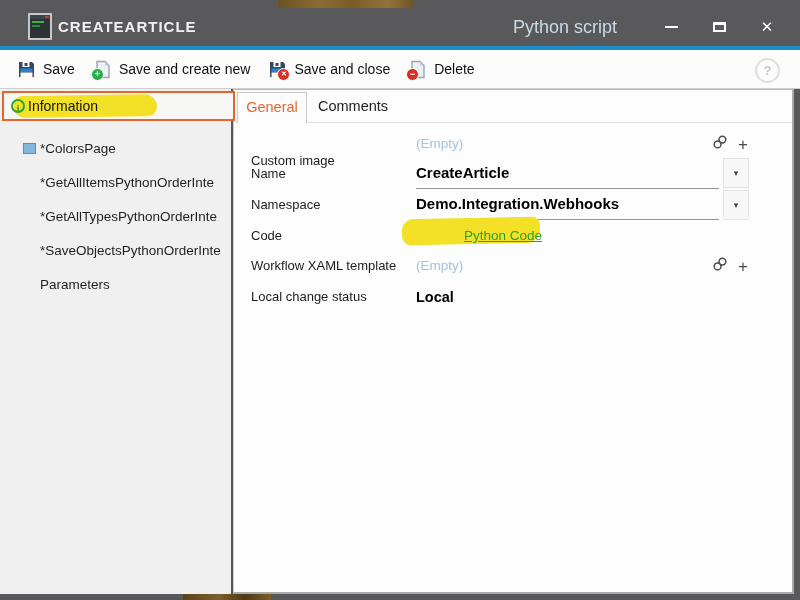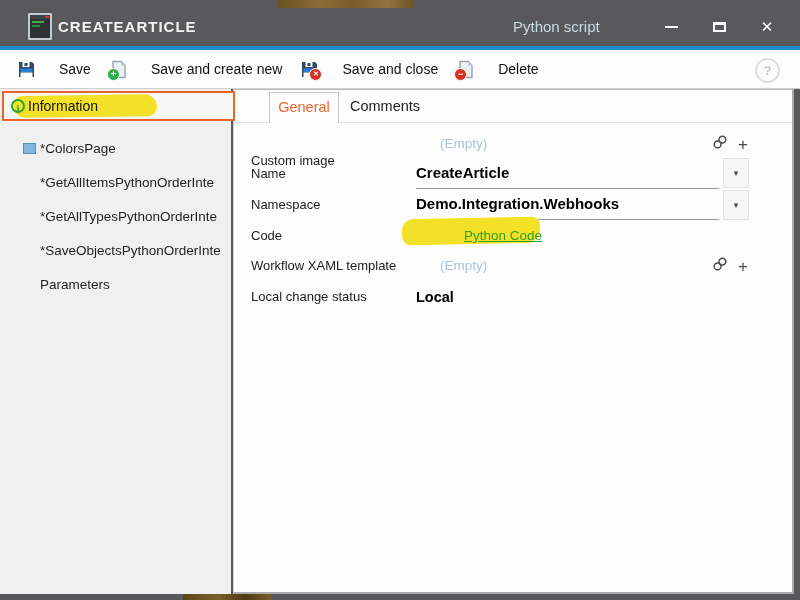--- a/index.html
+++ b/index.html
@@ -14,31 +14,31 @@
   .window{position:absolute;left:0;top:8px;width:800px;height:586px;}
   .titlebar{position:absolute;left:0;top:0;width:800px;height:38px;background:#59595b;}
   .app-icon{position:absolute;left:28px;top:5px;width:24px;height:27px;background:#2d3335;
     border:2px solid #c3c9cf;border-radius:1px;box-sizing:border-box;}
   .app-icon .bar{position:absolute;left:0;top:0;width:100%;height:4px;background:#3c4446;}
   .app-icon .dot{position:absolute;right:1px;top:1px;width:4px;height:2px;background:#c33a2e;}
   .app-icon .l1{position:absolute;left:2px;top:6px;width:12px;height:2px;background:#3fae4a;}
   .app-icon .l2{position:absolute;left:2px;top:10px;width:8px;height:2px;background:#2e8b3a;}
   .win-title{position:absolute;left:58px;top:0;height:38px;line-height:38px;color:#f2f2f2;
     font-size:15px;letter-spacing:1px;font-weight:600;}
-  .win-subtitle{position:absolute;left:513px;top:0;height:38px;line-height:38px;color:#c9dbe6;font-size:15px;}
+  .win-subtitle{position:absolute;left:513px;top:0;height:38px;line-height:38px;color:#c9dbe6;font-size:18px;}
   .ctrl{position:absolute;top:0;width:34px;height:38px;display:flex;align-items:center;justify-content:center;cursor:default;}
   .ctrl-min{left:654px;} .ctrl-max{left:702px;} .ctrl-close{left:750px;}
   .min-glyph{width:13px;height:2px;background:#fff;}
   .max-glyph{width:13px;height:10px;border:2px solid #fff;border-top-width:3px;box-sizing:border-box;}
   .close-glyph{color:#fff;font-size:15px;font-weight:700;font-family:"DejaVu Sans",sans-serif;}
   .accent{position:absolute;left:0;top:38px;width:800px;height:4px;background:#1a8fc9;}
   
   .toolbar{position:absolute;left:0;top:42px;width:800px;height:39px;background:#fcfcfc;
     border-bottom:1px solid #cfcfcf;display:flex;align-items:center;padding-left:8px;box-sizing:border-box;}
-  .tbtn{display:flex;align-items:center;gap:23px;padding:0 9px;height:30px;font-size:14px;color:#111;cursor:default;}
+  .tbtn{display:flex;align-items:center;gap:7px;padding:0 9px;height:30px;font-size:14px;color:#111;cursor:default;}
   .ticon{position:relative;width:19px;height:19px;flex:0 0 19px;}
   .badge{position:absolute;width:11px;height:11px;border-radius:50%;color:#fff;font-size:9px;
     line-height:10px;text-align:center;border:1px solid #fff;box-sizing:content-box;font-weight:700;}
   .badge-green{background:#2eac4b;} .badge-red{background:#d93025;}
   .help-btn{position:absolute;right:20px;top:50px;width:21px;height:21px;border:2px solid #dedede;
     border-radius:50%;color:#c9c9c9;font-size:13px;font-weight:700;text-align:center;line-height:21px;cursor:default;}
   
   .sidebar{position:absolute;left:0;top:81px;width:231px;height:505px;background:#f0f0f0;overflow:hidden;}
   .side-item{position:absolute;left:0;width:231px;height:30px;line-height:30px;font-size:13.5px;
     color:#1f1f1f;white-space:nowrap;cursor:default;}
@@ -50,26 +50,26 @@
   .info-ic{position:absolute;left:7px;top:6px;width:14px;height:14px;border:2px solid #2ea335;border-radius:50%;
     color:#2ea335;font-size:11px;font-weight:700;text-align:center;line-height:14px;box-sizing:border-box;z-index:1;
     font-family:"Liberation Serif",serif;}
   .sel-label{position:absolute;left:24px;top:0;height:26px;line-height:26px;font-size:14px;color:#141414;z-index:1;}
   .page-ic{position:absolute;left:23px;top:9px;width:13px;height:11px;background:#82b6dc;border:1px solid #5a8fb8;box-sizing:border-box;}
   
   .panel{position:absolute;left:233px;top:81px;width:561px;height:505px;background:#fdfdfd;
     border-top:1px solid #b9b9b9;border-left:1px solid #cfcfcf;border-right:2px solid #ababab;
     border-bottom:2px solid #ababab;box-sizing:border-box;}
   .tabstrip{position:absolute;left:0;top:0;width:100%;height:33px;border-bottom:1px solid #e2e2e2;box-sizing:border-box;}
-  .tab{position:absolute;top:2px;height:31px;line-height:29px;text-align:center;font-size:14.5px;cursor:default;margin-left:32px;}
+  .tab{position:absolute;top:2px;height:31px;line-height:29px;text-align:center;font-size:14.5px;cursor:default;}
   .tab-active{left:3px;width:70px;border:1px solid #c9c9c9;border-bottom:none;background:#fdfdfd;color:#e8642c;box-sizing:border-box;z-index:2;}
   .tab-idle{left:76px;width:86px;color:#222;}
   .frow-label{position:absolute;left:17px;height:30px;line-height:30px;font-size:13px;color:#1c1c1c;}
   .fval{position:absolute;left:182px;height:30px;line-height:30px;}
-  .fval-empty{color:#a7c3db;font-size:13.5px;cursor:default;margin-left:24px;}
+  .fval-empty{color:#a7c3db;font-size:13.5px;cursor:default;}
   .fval-input{width:303px;border-bottom:1px solid #979797;font-size:15px;font-weight:700;color:#000;cursor:text;}
   .fval-bold{font-size:14.5px;font-weight:700;color:#000;}
   .fval-link{color:#2f9e2f;font-size:13.5px;text-decoration:underline;cursor:pointer;z-index:1;}
   .hl-code{left:168px;top:128px;width:138px;height:26px;border-radius:12px 8px 14px 9px;transform:rotate(-1.1deg);}
   .row-icons{position:absolute;left:478px;width:60px;height:30px;display:flex;align-items:center;gap:10px;}
   .plus-ic{font-size:17px;color:#4a4a4a;cursor:pointer;line-height:1;}
   .dd-btn{position:absolute;left:489px;width:26px;height:30px;background:#f7f7f7;border:1px solid #e3e3e3;
     box-sizing:border-box;text-align:center;line-height:28px;font-size:9px;color:#444;cursor:pointer;
     font-family:"DejaVu Sans",sans-serif;}
 </style>

